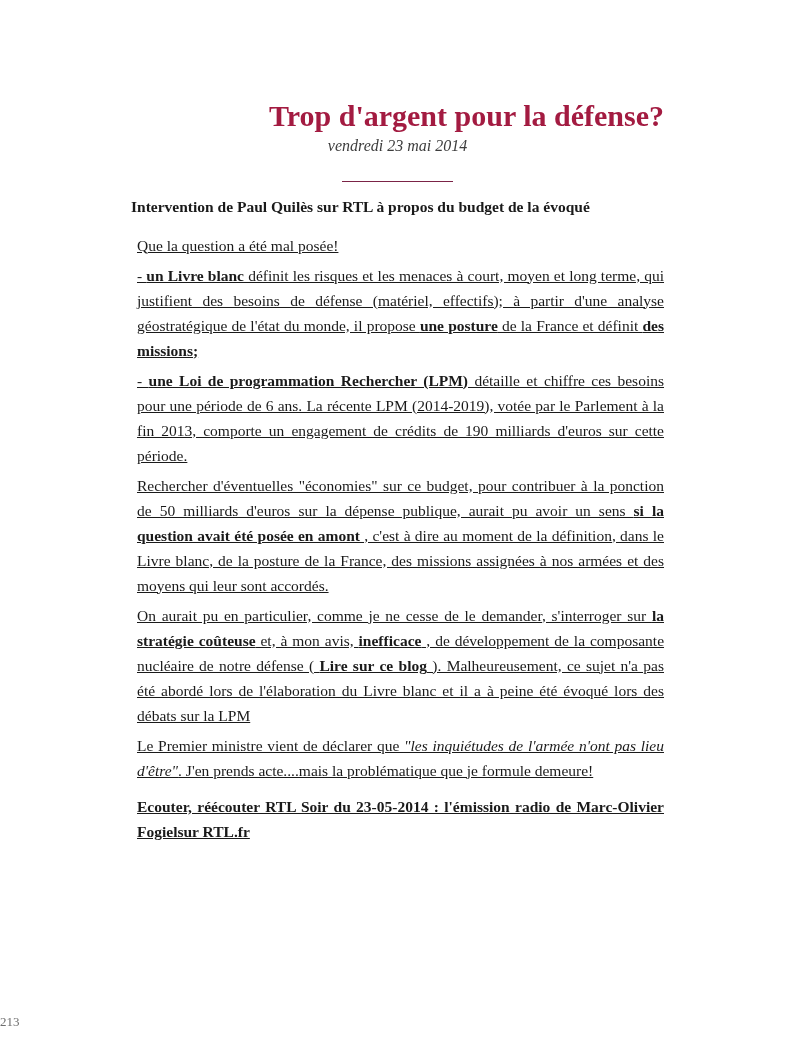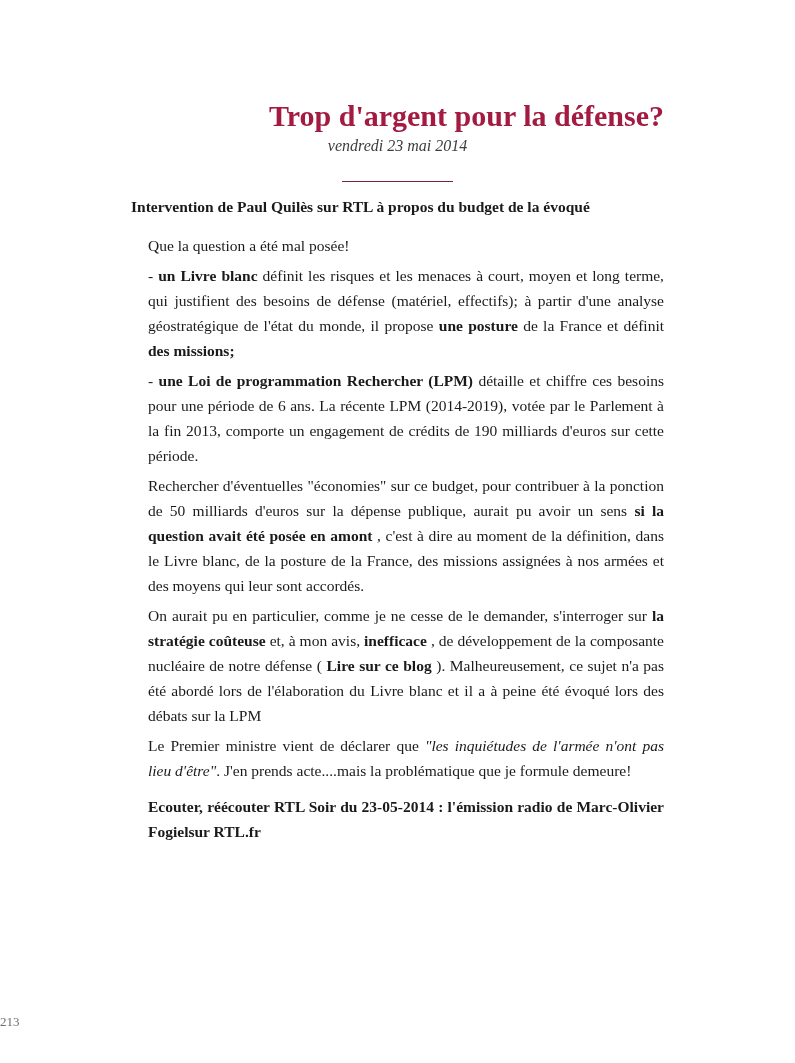--- a/index.html
+++ b/index.html
@@ -58,21 +58,22 @@
     font-weight:bold;
     color:var(--body-color);
     margin:0 0 14px 0;
     line-height:25px;
   }
   .para{
     font-size:15.5px;
     color:var(--body-color);
     line-height:25px;
     text-align:justify;
-    margin:0 0 5px 17px;
+    margin:0 0 5px 6px;
+    text-decoration:underline;
   }
   .para:last-child{
     margin-top:11px;
   }
   .run-normal{font-weight:normal;font-style:normal;}
   .run-b{font-weight:bold;}
   .run-i{font-style:italic;}
   .page-footer{
     position:absolute;
     left:0;

